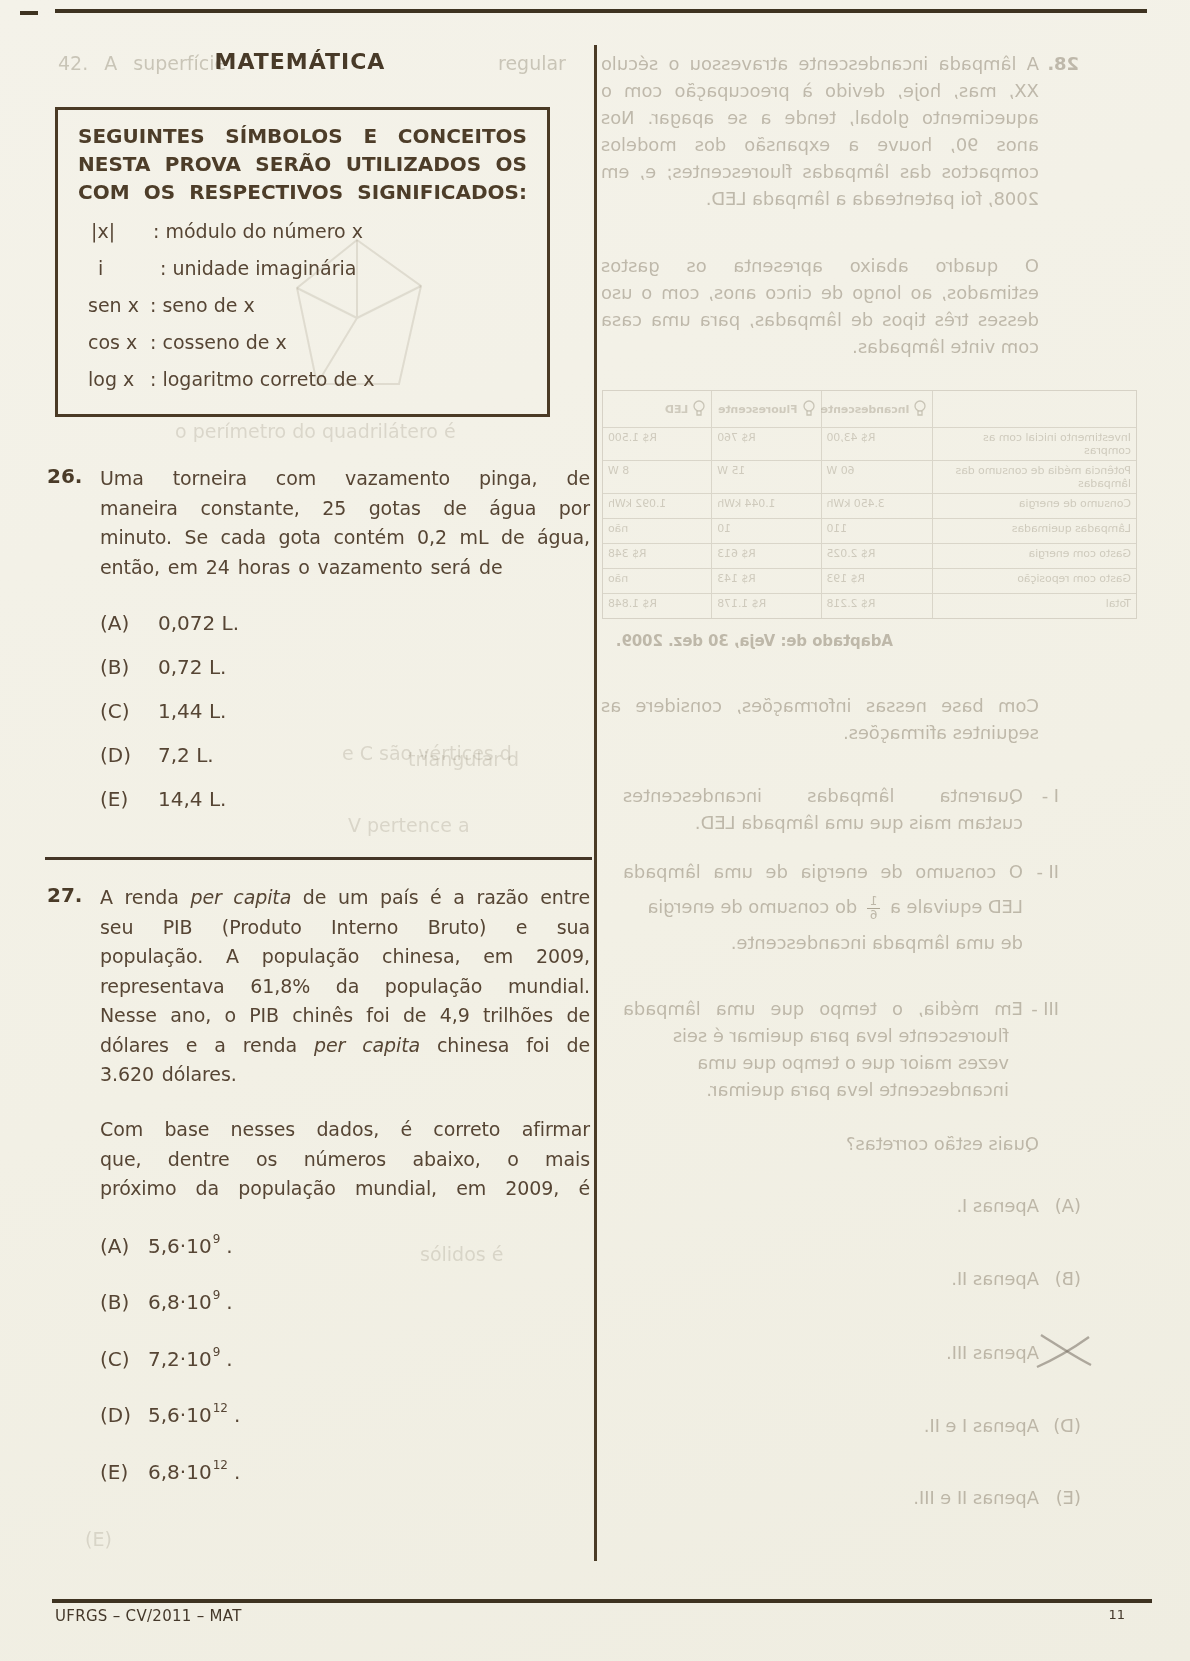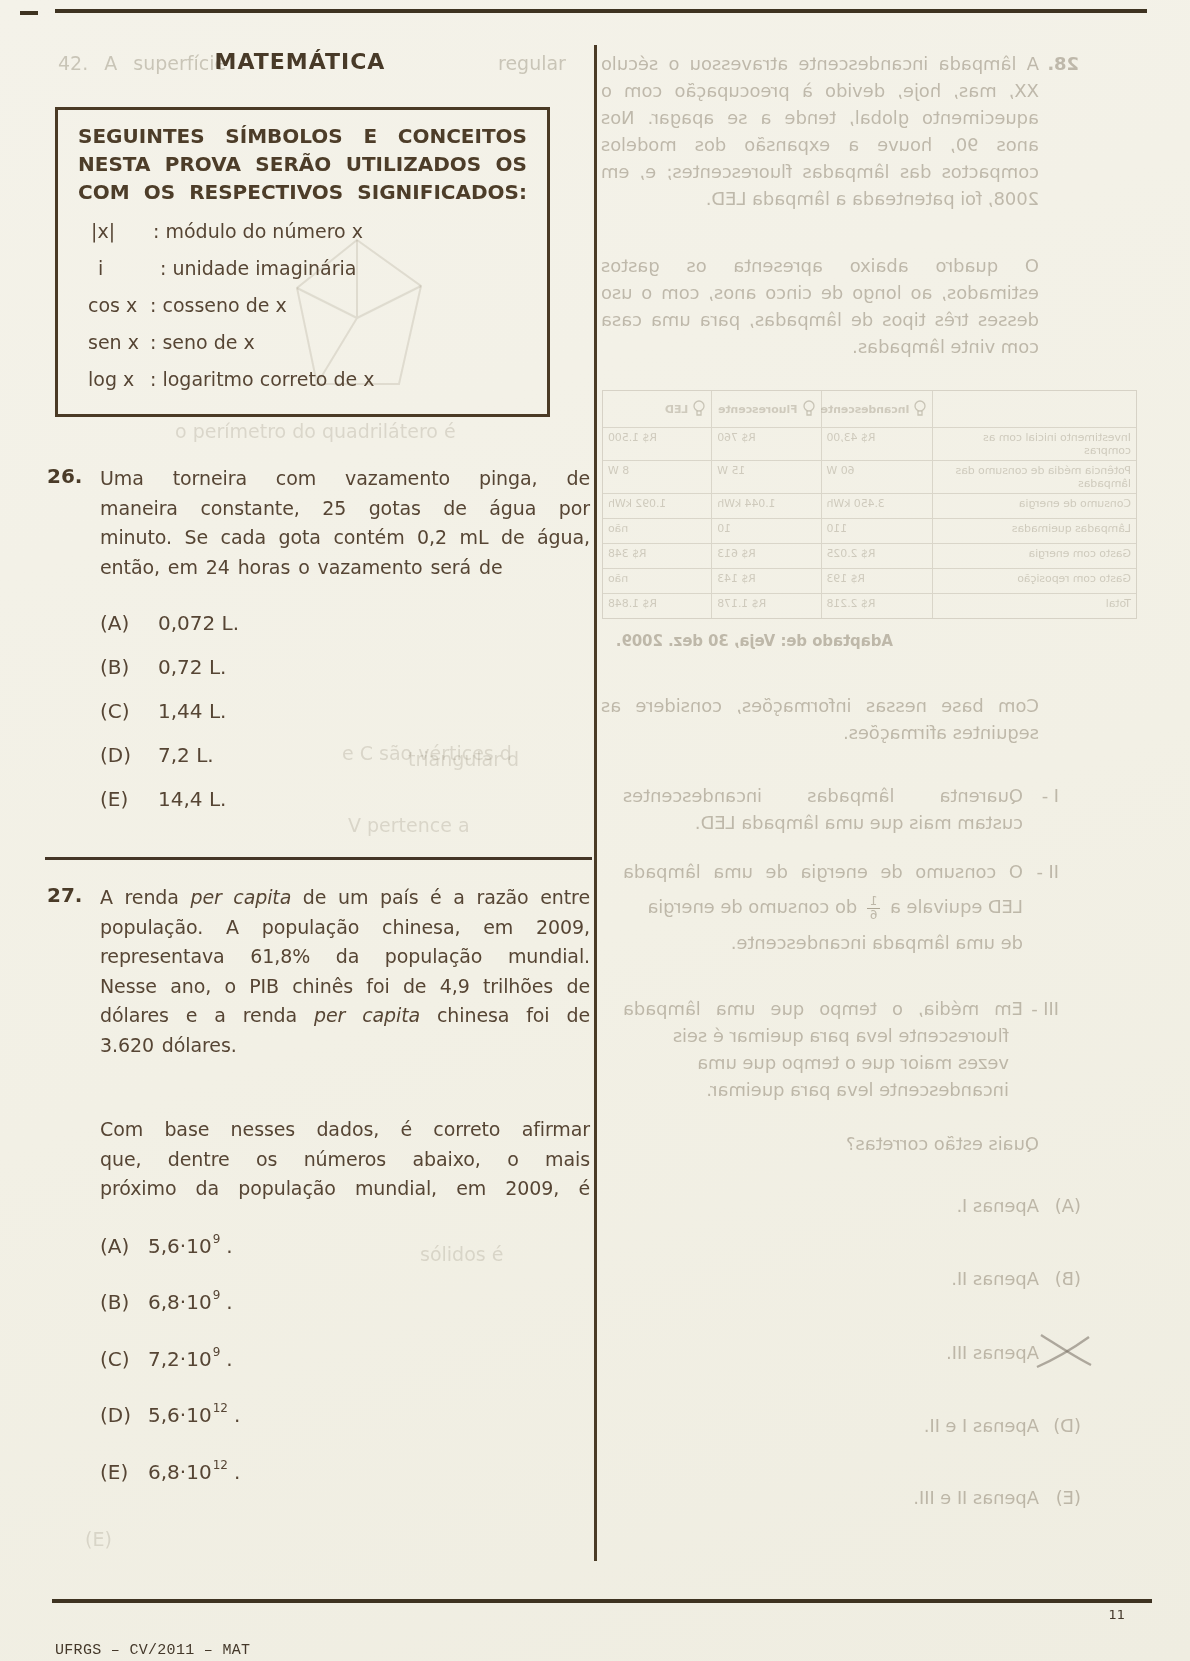--- a/index.html
+++ b/index.html
@@ -32,21 +32,21 @@
   .q-num{left:47px;width:50px;font-size:20px;font-weight:bold;color:#4a3b28;}
   .q-text{left:100px;width:490px;font-size:19px;line-height:29.5px;letter-spacing:-0.1px;}
   .q-text .plain{text-align:left;word-spacing:2px;}
   .q-opt{left:100px;display:flex;font-size:20px;}
   .q26opt .opt-letter{width:58px;}
   .q27opt .opt-letter{width:48px;}
   .opt-exp{font-size:12px;position:relative;top:-2px;left:1px;}
   .opt-period{margin-left:7px;}
   i{font-style:italic;}
 
-  .footer-left{left:55px;top:1642px;font-size:15px;color:#44382a;letter-spacing:0.3px;font-family:Liberation Mono, monospace;}
+  .footer-left{left:55px;top:1607px;font-size:15px;color:#44382a;letter-spacing:0.3px;}
   .footer-page{left:1000px;top:1607px;width:125px;text-align:right;font-size:13px;color:#44382a;}
 
   
   .ghost-l{color:rgba(104,92,70,0.30);filter:blur(0.3px);font-size:19px;z-index:1;}
   .ghost-faint{color:rgba(104,92,70,0.18);}
 
   
   .ghost-r{left:596px;top:40px;width:547px;height:1530px;transform:scaleX(-1);
            color:rgba(104,92,70,0.38);filter:blur(0.35px);font-size:18px;line-height:27px;
            letter-spacing:-0.1px;z-index:1;}
@@ -267,22 +267,22 @@
 
   <div class="abs main sym-box">
     <div class="box-head">
       <div class="jl">SEGUINTES SÍMBOLOS E CONCEITOS</div>
       <div class="jl">NESTA PROVA SERÃO UTILIZADOS OS</div>
       <div class="jl">COM OS RESPECTIVOS SIGNIFICADOS:</div>
     </div>
     <div class="sym-rows">
       <div class="sym-row"><span class="sym" style="padding-left:3px;">|x|</span><span>: módulo do número x</span></div>
       <div class="sym-row"><span class="sym sym-i">i</span><span>: unidade imaginária</span></div>
+      <div class="sym-row"><span class="sym">sen x</span><span>: seno de x</span></div>
       <div class="sym-row"><span class="sym">cos x</span><span>: cosseno de x</span></div>
-      <div class="sym-row"><span class="sym">sen x</span><span>: seno de x</span></div>
       <div class="sym-row"><span class="sym">log x</span><span>: logaritmo correto de x</span></div>
     </div>
   </div>
 
   <div class="abs main q-num" style="top:464px;">26.</div>
   <div class="abs main q-text" style="top:464px;">
     <div class="jl">Uma torneira com vazamento pinga, de</div>
     <div class="jl">maneira constante, 25 gotas de água por</div>
     <div class="jl">minuto. Se cada gota contém 0,2 mL de água,</div>
     <div class="plain">então, em 24 horas o vazamento será de</div>
@@ -304,20 +304,21 @@
       <span>7,2 L.</span>
     </div>
   <div class="abs main q-opt q26opt" style="top:787px;">
       <span class="opt-letter">(E)</span>
       <span>14,4 L.</span>
     </div>
 
   <div class="abs main q-num" style="top:883px;">27.</div>
   <div class="abs main q-text" style="top:883px;">
     <div class="jl"><span>A renda </span><i>per capita</i><span> de um país é a razão entre</span></div>
+    <div class="jl"><span>seu PIB (Produto Interno Bruto) e sua</span></div>
     <div class="jl"><span>população. A população chinesa, em 2009,</span></div>
     <div class="jl"><span>representava 61,8% da população mundial.</span></div>
     <div class="jl"><span>Nesse ano, o PIB chinês foi de 4,9 trilhões de</span></div>
     <div class="jl"><span>dólares e a renda </span><i>per capita</i><span> chinesa foi de</span></div>
     <div class="plain"><span>3.620 dólares.</span></div>
   </div>
   <div class="abs main q-text" style="top:1115px;">
     <div class="jl">Com base nesses dados, é correto afirmar</div>
     <div class="jl">que, dentre os números abaixo, o mais</div>
     <div class="jl">próximo da população mundial, em 2009, é</div>

